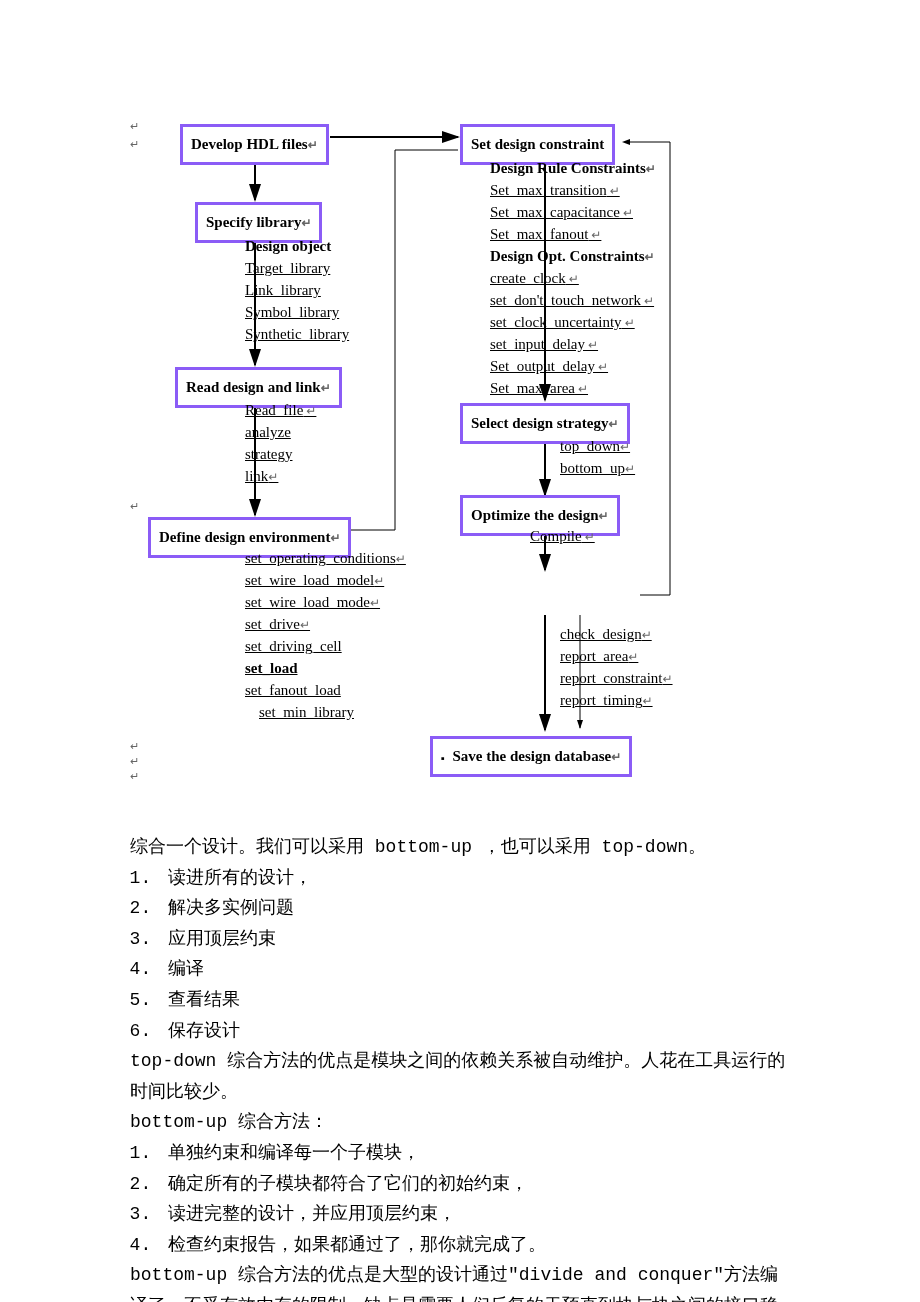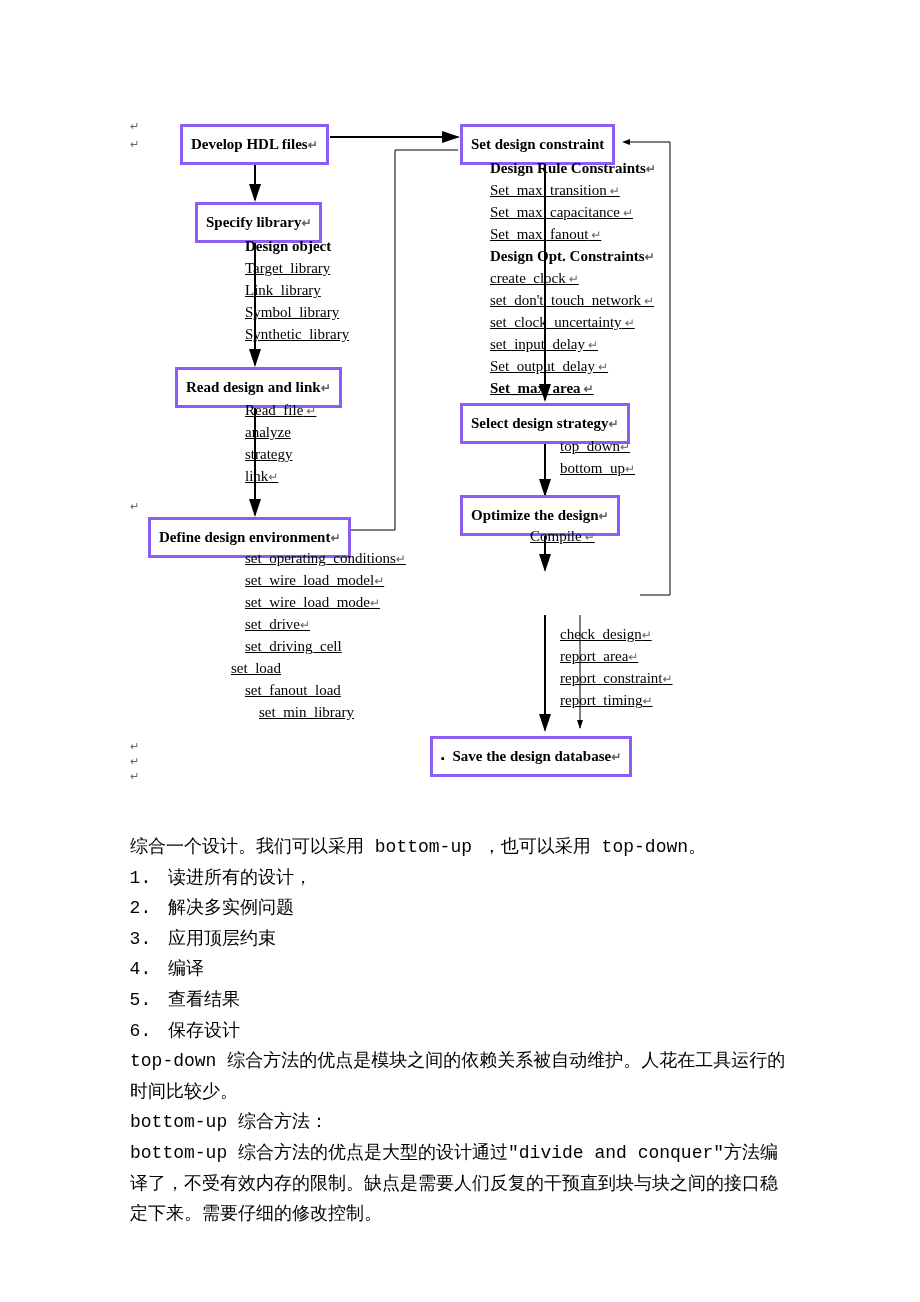--- a/index.html
+++ b/index.html
@@ -128,36 +128,36 @@
     <div class="dlabel u" style="left:115px; top:324px;">analyze</div>
     <div class="dlabel u" style="left:115px; top:346px;">strategy</div>
     <div class="dlabel u" style="left:115px; top:368px;"><span>link</span><span class="ret">↵</span></div>
 
     <div class="box" style="left:18px; top:417px;"><span>Define design environment</span><span class="ret">↵</span></div>
     <div class="dlabel u" style="left:115px; top:450px;"><span>set_operating_conditions</span><span class="ret">↵</span></div>
     <div class="dlabel u" style="left:115px; top:472px;"><span>set_wire_load_model</span><span class="ret">↵</span></div>
     <div class="dlabel u" style="left:115px; top:494px;"><span>set_wire_load_mode</span><span class="ret">↵</span></div>
     <div class="dlabel u" style="left:115px; top:516px;"><span>set_drive</span><span class="ret">↵</span></div>
     <div class="dlabel u" style="left:115px; top:538px;">set_driving_cell</div>
-    <div class="dlabel u" style="left:101px; top:560px;">set_load</div>
+    <div class="dlabel u" style="left:115px; top:560px;font-weight:bold;">set_load</div>
     <div class="dlabel u" style="left:115px; top:582px;">set_fanout_load</div>
     <div class="dlabel u" style="left:129px; top:604px;">set_min_library</div>
 
     <div class="box" style="left:330px; top:24px;"><span>Set design constraint</span></div>
     <div class="dlabel b" style="left:360px; top:60px;"><span>Design Rule Constraints</span><span class="ret">↵</span></div>
     <div class="dlabel u" style="left:360px; top:82px;"><span>Set_max_transition</span><span class="ret"> ↵</span></div>
     <div class="dlabel u" style="left:360px; top:104px;"><span>Set_max_capacitance</span><span class="ret"> ↵</span></div>
     <div class="dlabel u" style="left:360px; top:126px;"><span>Set_max_fanout</span><span class="ret"> ↵</span></div>
     <div class="dlabel b" style="left:360px; top:148px;"><span>Design Opt. Constraints</span><span class="ret">↵</span></div>
     <div class="dlabel u" style="left:360px; top:170px;"><span>create_clock</span><span class="ret"> ↵</span></div>
     <div class="dlabel u" style="left:360px; top:192px;"><span>set_don't_touch_network</span><span class="ret"> ↵</span></div>
     <div class="dlabel u" style="left:360px; top:214px;"><span>set_clock_uncertainty</span><span class="ret"> ↵</span></div>
     <div class="dlabel u" style="left:360px; top:236px;"><span>set_input_delay</span><span class="ret"> ↵</span></div>
     <div class="dlabel u" style="left:360px; top:258px;"><span>Set_output_delay</span><span class="ret"> ↵</span></div>
-    <div class="dlabel u" style="left:360px; top:280px;font-weight:bold;"><span>Set_max_area</span><span class="ret"> ↵</span></div>
+    <div class="dlabel u" style="left:360px; top:280px;"><span>Set_max_area</span><span class="ret"> ↵</span></div>
 
     <div class="box" style="left:330px; top:303px;"><span>Select design strategy</span><span class="ret">↵</span></div>
     <div class="dlabel u" style="left:430px; top:338px;"><span>top_down</span><span class="ret">↵</span></div>
     <div class="dlabel u" style="left:430px; top:360px;"><span>bottom_up</span><span class="ret">↵</span></div>
 
     <div class="box" style="left:330px; top:395px;"><span>Optimize the design</span><span class="ret">↵</span></div>
     <div class="dlabel u" style="left:400px; top:428px;"><span>Compile</span><span class="ret"> ↵</span></div>
 
     <div class="dlabel u" style="left:430px; top:526px;"><span>check_design</span><span class="ret">↵</span></div>
     <div class="dlabel u" style="left:430px; top:548px;"><span>report_area</span><span class="ret">↵</span></div>
@@ -175,15 +175,21 @@
     <ol>
       <li>读进所有的设计，</li>
       <li>解决多实例问题</li>
       <li>应用顶层约束</li>
       <li>编译</li>
       <li>查看结果</li>
       <li>保存设计</li>
     </ol>
     <p>top-down 综合方法的优点是模块之间的依赖关系被自动维护。人花在工具运行的时间比较少。</p>
     <p>bottom-up 综合方法：</p>
+    <ol>
+      <li>单独约束和编译每一个子模块，</li>
+      <li>确定所有的子模块都符合了它们的初始约束，</li>
+      <li>读进完整的设计，并应用顶层约束，</li>
+      <li>检查约束报告，如果都通过了，那你就完成了。</li>
+    </ol>
     <p>bottom-up 综合方法的优点是大型的设计通过"divide and conquer"方法编译了，不受有效内存的限制。缺点是需要人们反复的干预直到块与块之间的接口稳定下来。需要仔细的修改控制。</p>
   </div>
 </div>
 
 </body></html>

